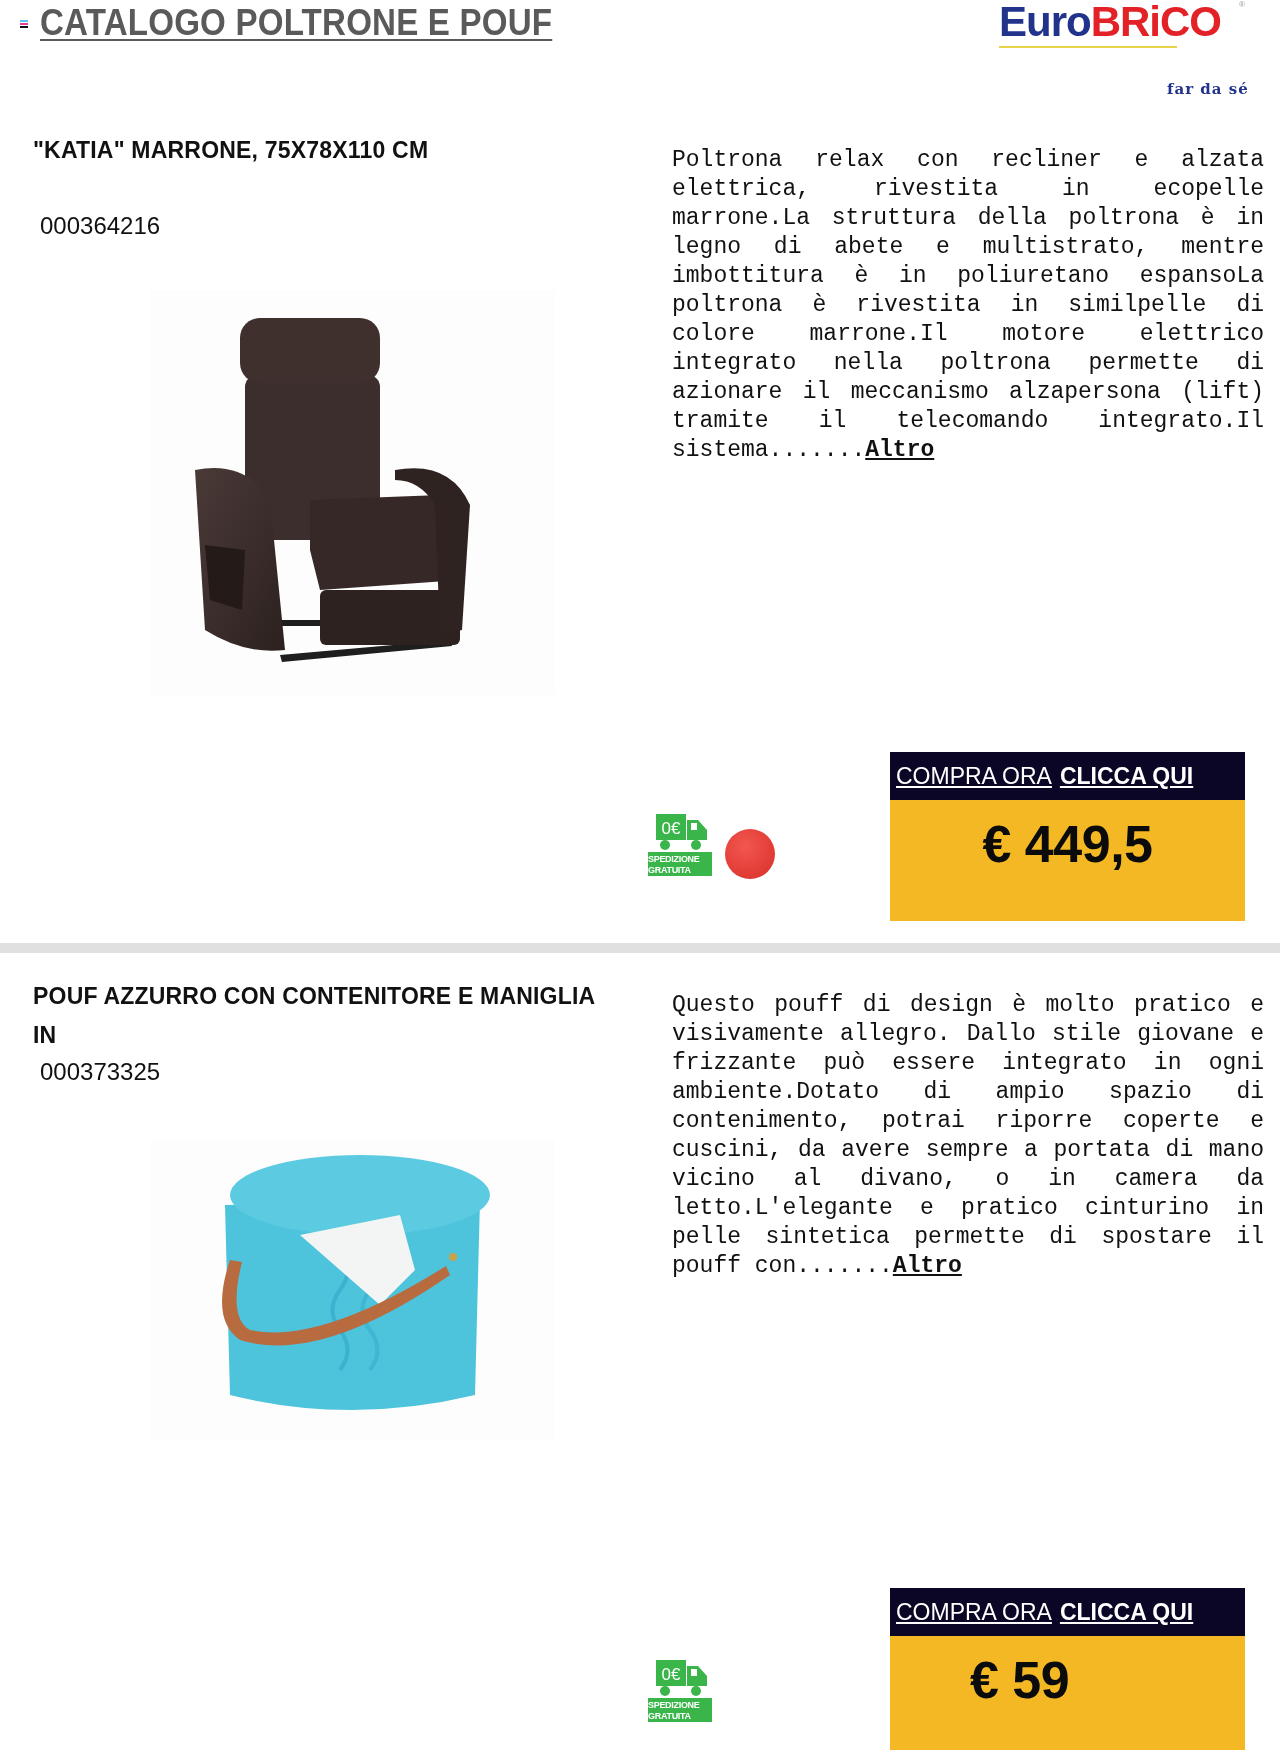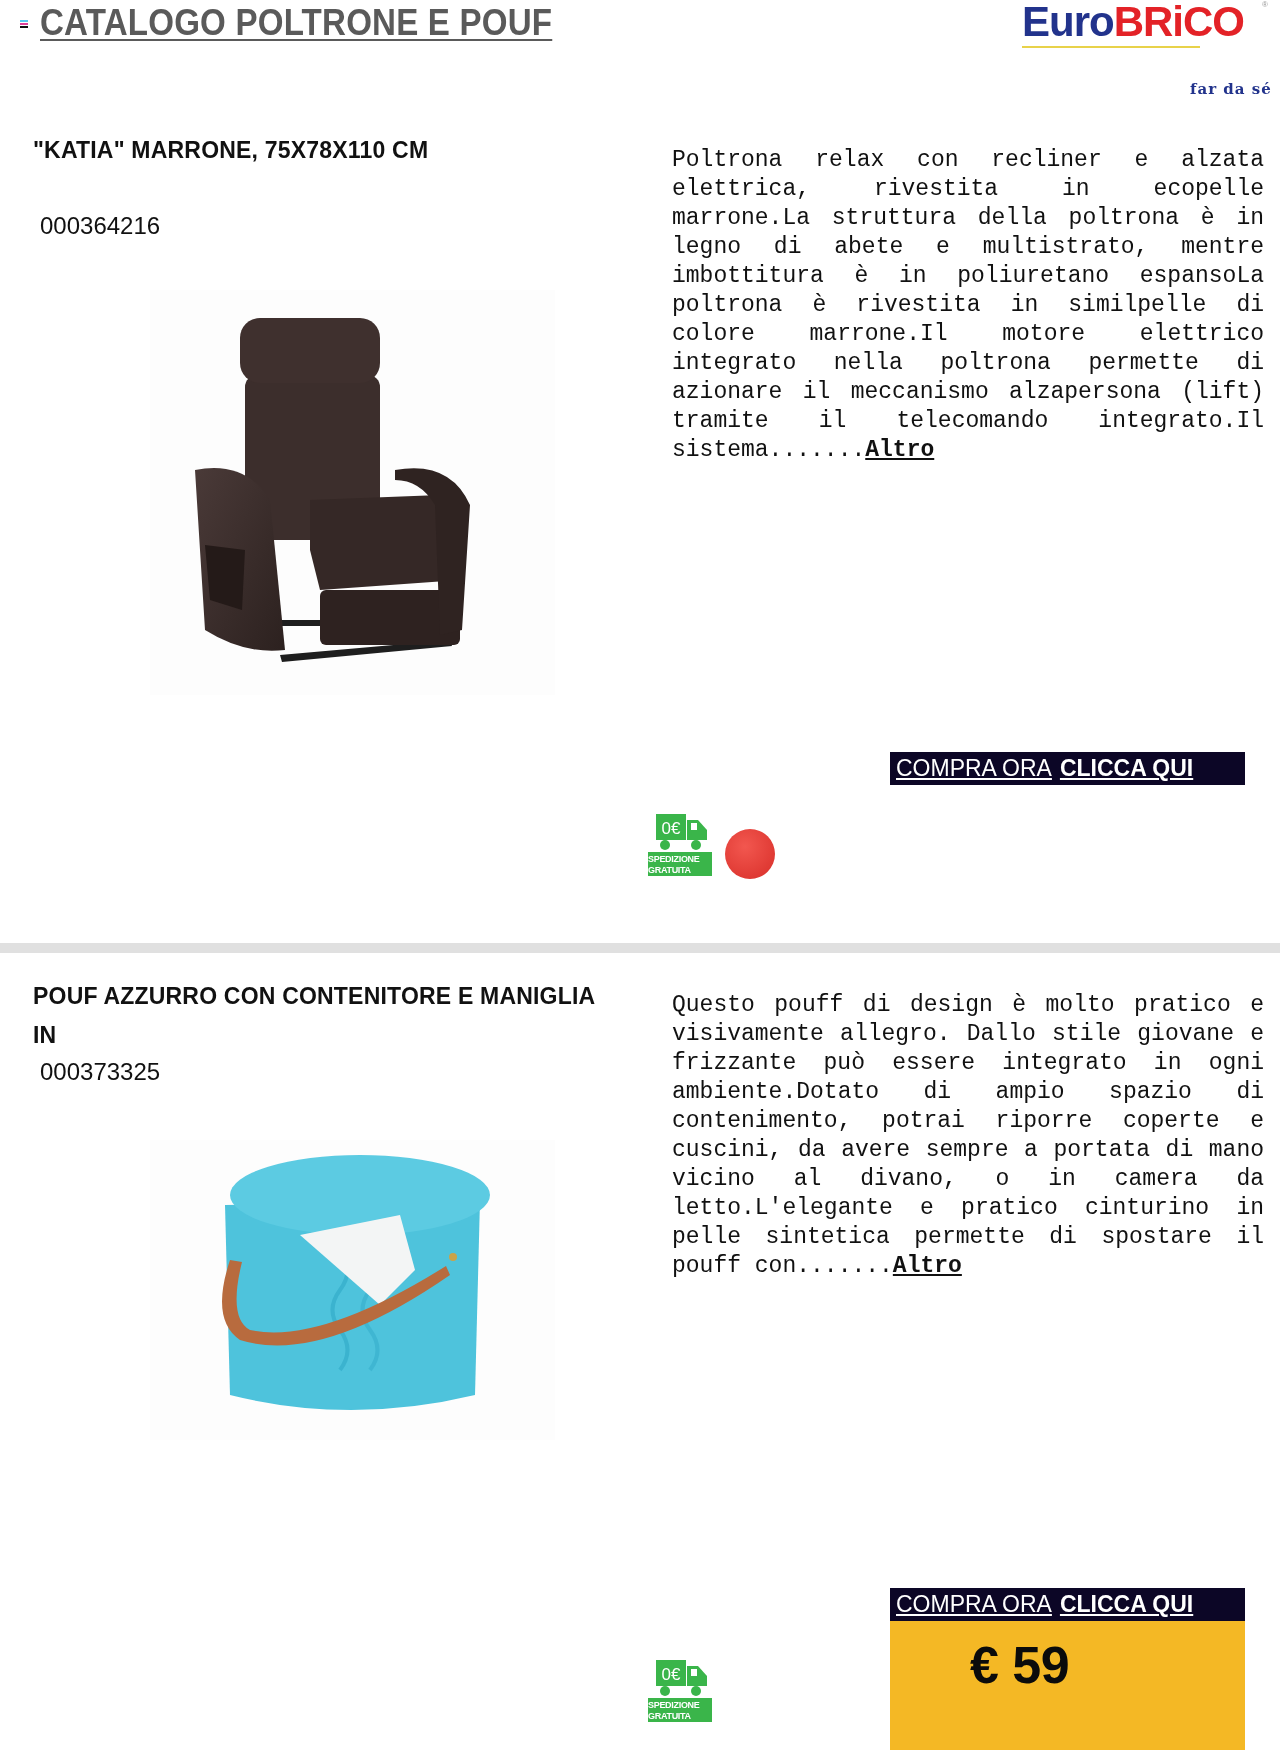--- a/index.html
+++ b/index.html
@@ -6,21 +6,21 @@
   html, body { width: 1280px; height: 1750px; background: #ffffff; overflow: hidden; }
   body { position: relative; font-family: "Liberation Sans", "DejaVu Sans", sans-serif; color: #111; }
 
   .abs { position: absolute; }
 
   
   .cmyk-mark { left: 20px; top: 20px; width: 8px; height: 10px; display: flex; flex-direction: column; }
   .cmyk-mark span { display: block; height: 2px; width: 8px; margin-bottom: 1px; }
   .page-title { left: 40px; top: 2px; font-size: 36px; font-weight: bold; color: #5a5a5a; text-decoration: underline; text-decoration-thickness: 2px; text-underline-offset: 4px; letter-spacing: 0.2px; font-family: "Liberation Sans Narrow", "Liberation Sans", sans-serif; transform: scaleX(0.92); transform-origin: left top; white-space: nowrap; }
 
-  .logo { left: 1018px; top: 0px; width: 255px; height: 60px; }
+  .logo { left: 995px; top: 0px; width: 255px; height: 60px; }
   .logo-text { position: absolute; left: 4px; top: -2px; font-size: 42px; font-weight: bold; letter-spacing: -1px; white-space: nowrap; font-family: "Liberation Sans", sans-serif; }
   .logo-euro { color: #22338c; }
   .logo-brico { color: #e32227; }
   .logo-reg { position: absolute; left: 244px; top: 0px; font-size: 8px; color: #999; }
   .logo-line { position: absolute; left: 4px; top: 46px; width: 178px; height: 2px; background: #e8d24a; }
   .logo-tag { position: absolute; left: 172px; top: 36px; font-size: 15px; font-weight: bold; color: #22338c; font-family: "DejaVu Serif", serif; letter-spacing: 1px; white-space: nowrap; margin-top: 44px; }
 
   
   .product-name { left: 33px; width: 580px; font-size: 23px; font-weight: bold; line-height: 39px; color: #111; letter-spacing: 0.2px; font-family: "Liberation Sans Narrow", "Liberation Sans", sans-serif; }
   .product-code { left: 40px; font-size: 24px; color: #111; font-family: Liberation Sans, sans-serif; }
@@ -32,21 +32,21 @@
   
   .ship-badge { width: 64px; height: 66px; }
   .ship-truck { position: absolute; left: 8px; top: 0; width: 52px; height: 38px; }
   .ship-label { position: absolute; left: 0; top: 38px; width: 64px; height: 24px; background: #3ab54a; color: #fff; font-size: 9px; font-weight: bold; line-height: 11px; text-align: left; padding-top: 2px; letter-spacing: -0.3px; }
   .ship-label span { display: block; }
 
   .red-dot { width: 50px; height: 50px; border-radius: 50%; background: radial-gradient(circle at 40% 35%, #f2574f, #e03a34 70%, #d3332d); }
 
   
   .price-box { left: 890px; width: 355px; }
-  .price-header { height: 33px; background: #0c0626; color: #fff; padding-left: 6px; display: flex; align-items: center; font-size: 23px; white-space: nowrap; font-family: "Liberation Sans Narrow", "Liberation Sans", sans-serif; }
+  .price-header { height: 48px; background: #0c0626; color: #fff; padding-left: 6px; display: flex; align-items: center; font-size: 23px; white-space: nowrap; font-family: "Liberation Sans Narrow", "Liberation Sans", sans-serif; }
   .buy-now { text-decoration: underline; font-weight: normal; margin-right: 8px; cursor: pointer; }
   .click-here { text-decoration: underline; font-weight: bold; cursor: pointer; }
   .price-body { background: #f4b825; position: relative; }
   .price-value { position: absolute; left: 0; width: 100%; top: 14px; text-align: center; font-size: 52px; font-weight: bold; color: #0b0b0b; letter-spacing: -0.5px; font-family: "Liberation Sans Narrow", "Liberation Sans", sans-serif; }
 
   .divider { left: 0; top: 943px; width: 1280px; height: 10px; background: #e0e0e0; }
 </style>
 </head>
 <body>
 
@@ -118,20 +118,23 @@
       <span>GRATUITA</span>
     </div>
   </div>
   <div class="abs red-dot" style="left:725px; top:829px;"></div>
 
   <div class="abs price-box" style="top:752px;">
     <div class="price-header">
       <a class="buy-now">COMPRA ORA</a>
       <a class="click-here">CLICCA QUI</a>
     </div>
+    <div class="price-body" style="height:121px;">
+      <div class="price-value">€ 449,5</div>
+    </div>
   </div>
 </div>
 
 <div class="abs divider"></div>
 
 <div>
   <div class="abs product-name" style="top:977px;">
     <div>POUF AZZURRO CON CONTENITORE E MANIGLIA IN</div>
   </div>
   <div class="abs product-code" style="top:1058px;">000373325</div>

